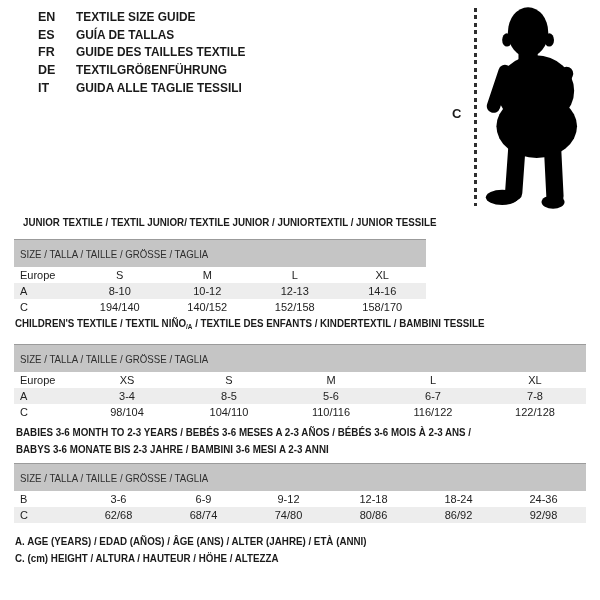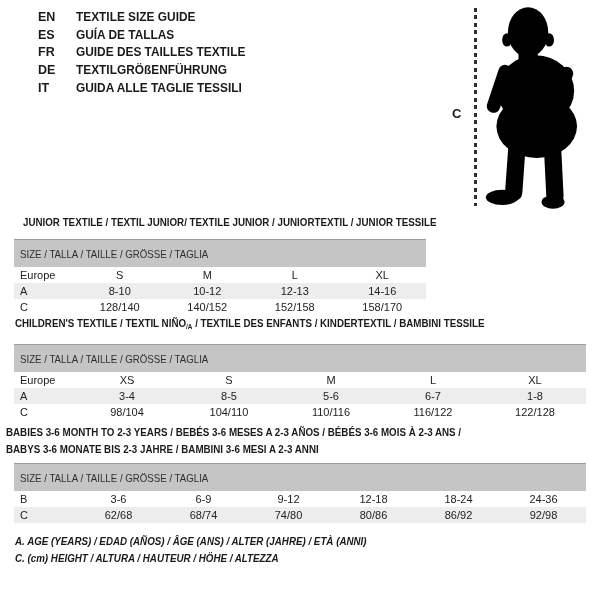--- a/index.html
+++ b/index.html
@@ -39,24 +39,24 @@
   table{width:100%;border-collapse:collapse;table-layout:fixed;}
   td{height:16px;padding:0;font-size:11px;color:#222;text-align:center;white-space:nowrap;}
   td.rowlabel{text-align:left;padding-left:6px;}
   tbody tr:nth-child(even){background:var(--alt);}
   col.labelcol{width:62px;}
   #junior-table{left:14px;top:239px;width:412px;}
   #children-table{left:14px;top:344px;width:572px;}
   #babies-table{left:14px;top:463px;width:572px;}
   #junior-title{left:23px;top:214px;}
   #children-title{left:15px;top:315px;}
-  #babies-title{left:6px;top:424px;}
+  #babies-title{left:16px;top:424px;}
   
   .notes{position:absolute;left:15px;top:532px;}
-  .note-line{height:17.6px;display:flex;align-items:center;font-weight:bold;font-size:11.5px;white-space:nowrap;font-style:italic;}
+  .note-line{height:17.6px;display:flex;align-items:center;font-weight:bold;font-size:11.5px;white-space:nowrap;}
 </style>
 </head>
 <body>
 
 <div class="page">
 
   <div class="lang-list">
     <div class="lang-row">
       <span class="lang-code">EN</span>
       <span class="cond95">TEXTILE SIZE GUIDE</span>
@@ -127,21 +127,21 @@
         </tr>
         <tr>
           <td class="rowlabel">A</td>
           <td>8-10</td>
           <td>10-12</td>
           <td>12-13</td>
           <td>14-16</td>
         </tr>
         <tr>
           <td class="rowlabel">C</td>
-          <td>128/140</td>
+          <td>194/140</td>
           <td>140/152</td>
           <td>152/158</td>
           <td>158/170</td>
         </tr>
       </tbody>
     </table>
   </div>
 
   <div class="section-title" id="children-title">
     <span class="cond"><span>CHILDREN'S TEXTILE / TEXTIL NIÑO</span><span class="sub">/A</span><span> / TEXTILE DES ENFANTS / KINDERTEXTIL / BAMBINI TESSILE</span></span>
@@ -167,21 +167,21 @@
           <td>M</td>
           <td>L</td>
           <td>XL</td>
         </tr>
         <tr>
           <td class="rowlabel">A</td>
           <td>3-4</td>
           <td>8-5</td>
           <td>5-6</td>
           <td>6-7</td>
-          <td>1-8</td>
+          <td>7-8</td>
         </tr>
         <tr>
           <td class="rowlabel">C</td>
           <td>98/104</td>
           <td>104/110</td>
           <td>110/116</td>
           <td>116/122</td>
           <td>122/128</td>
         </tr>
       </tbody>

